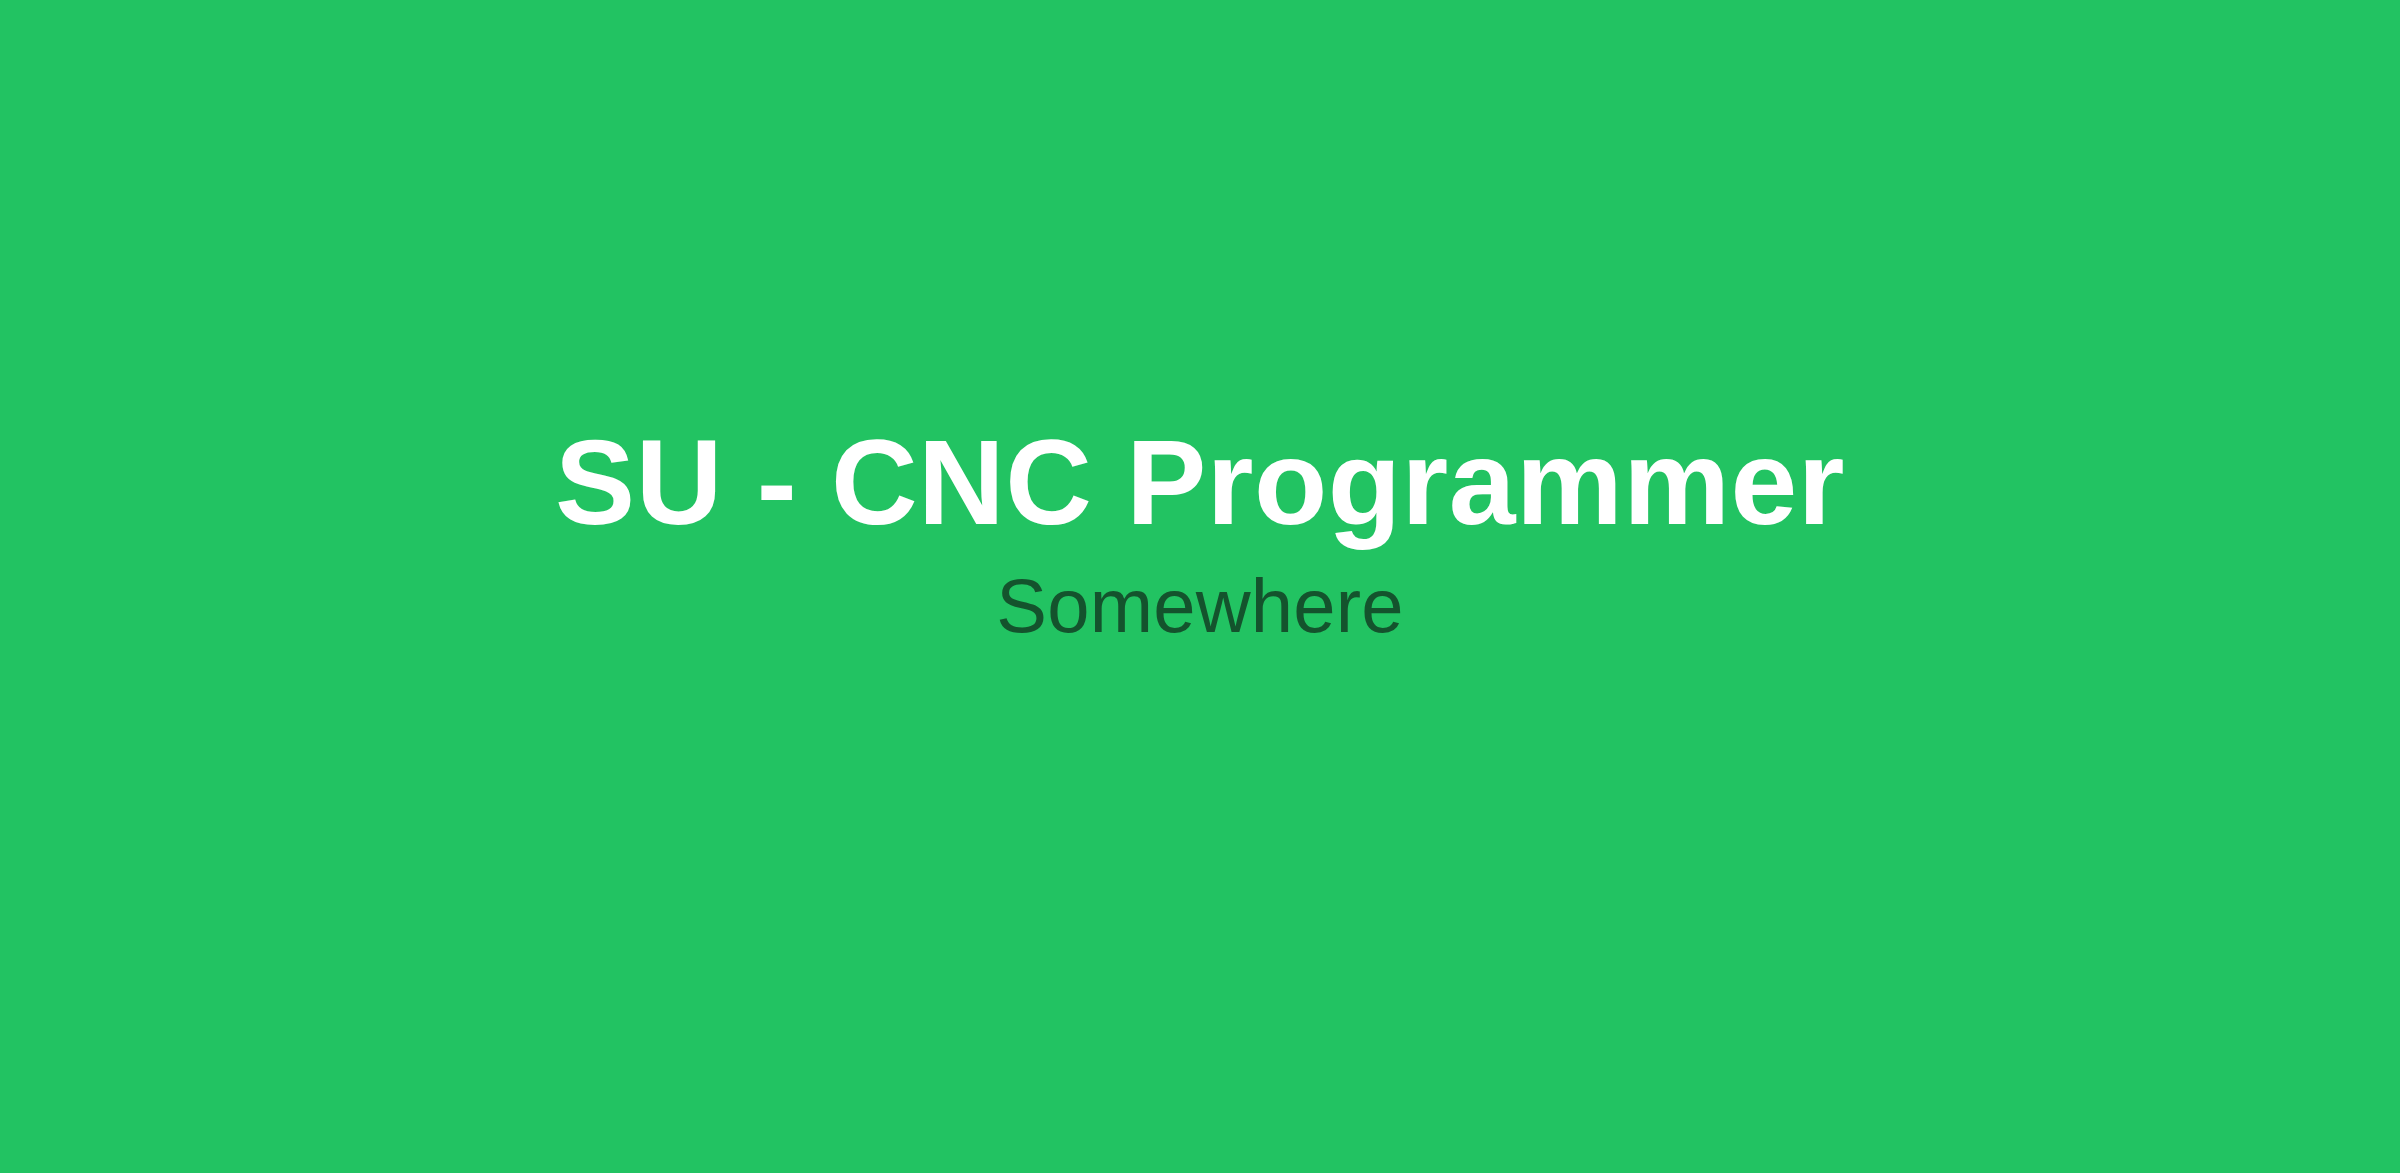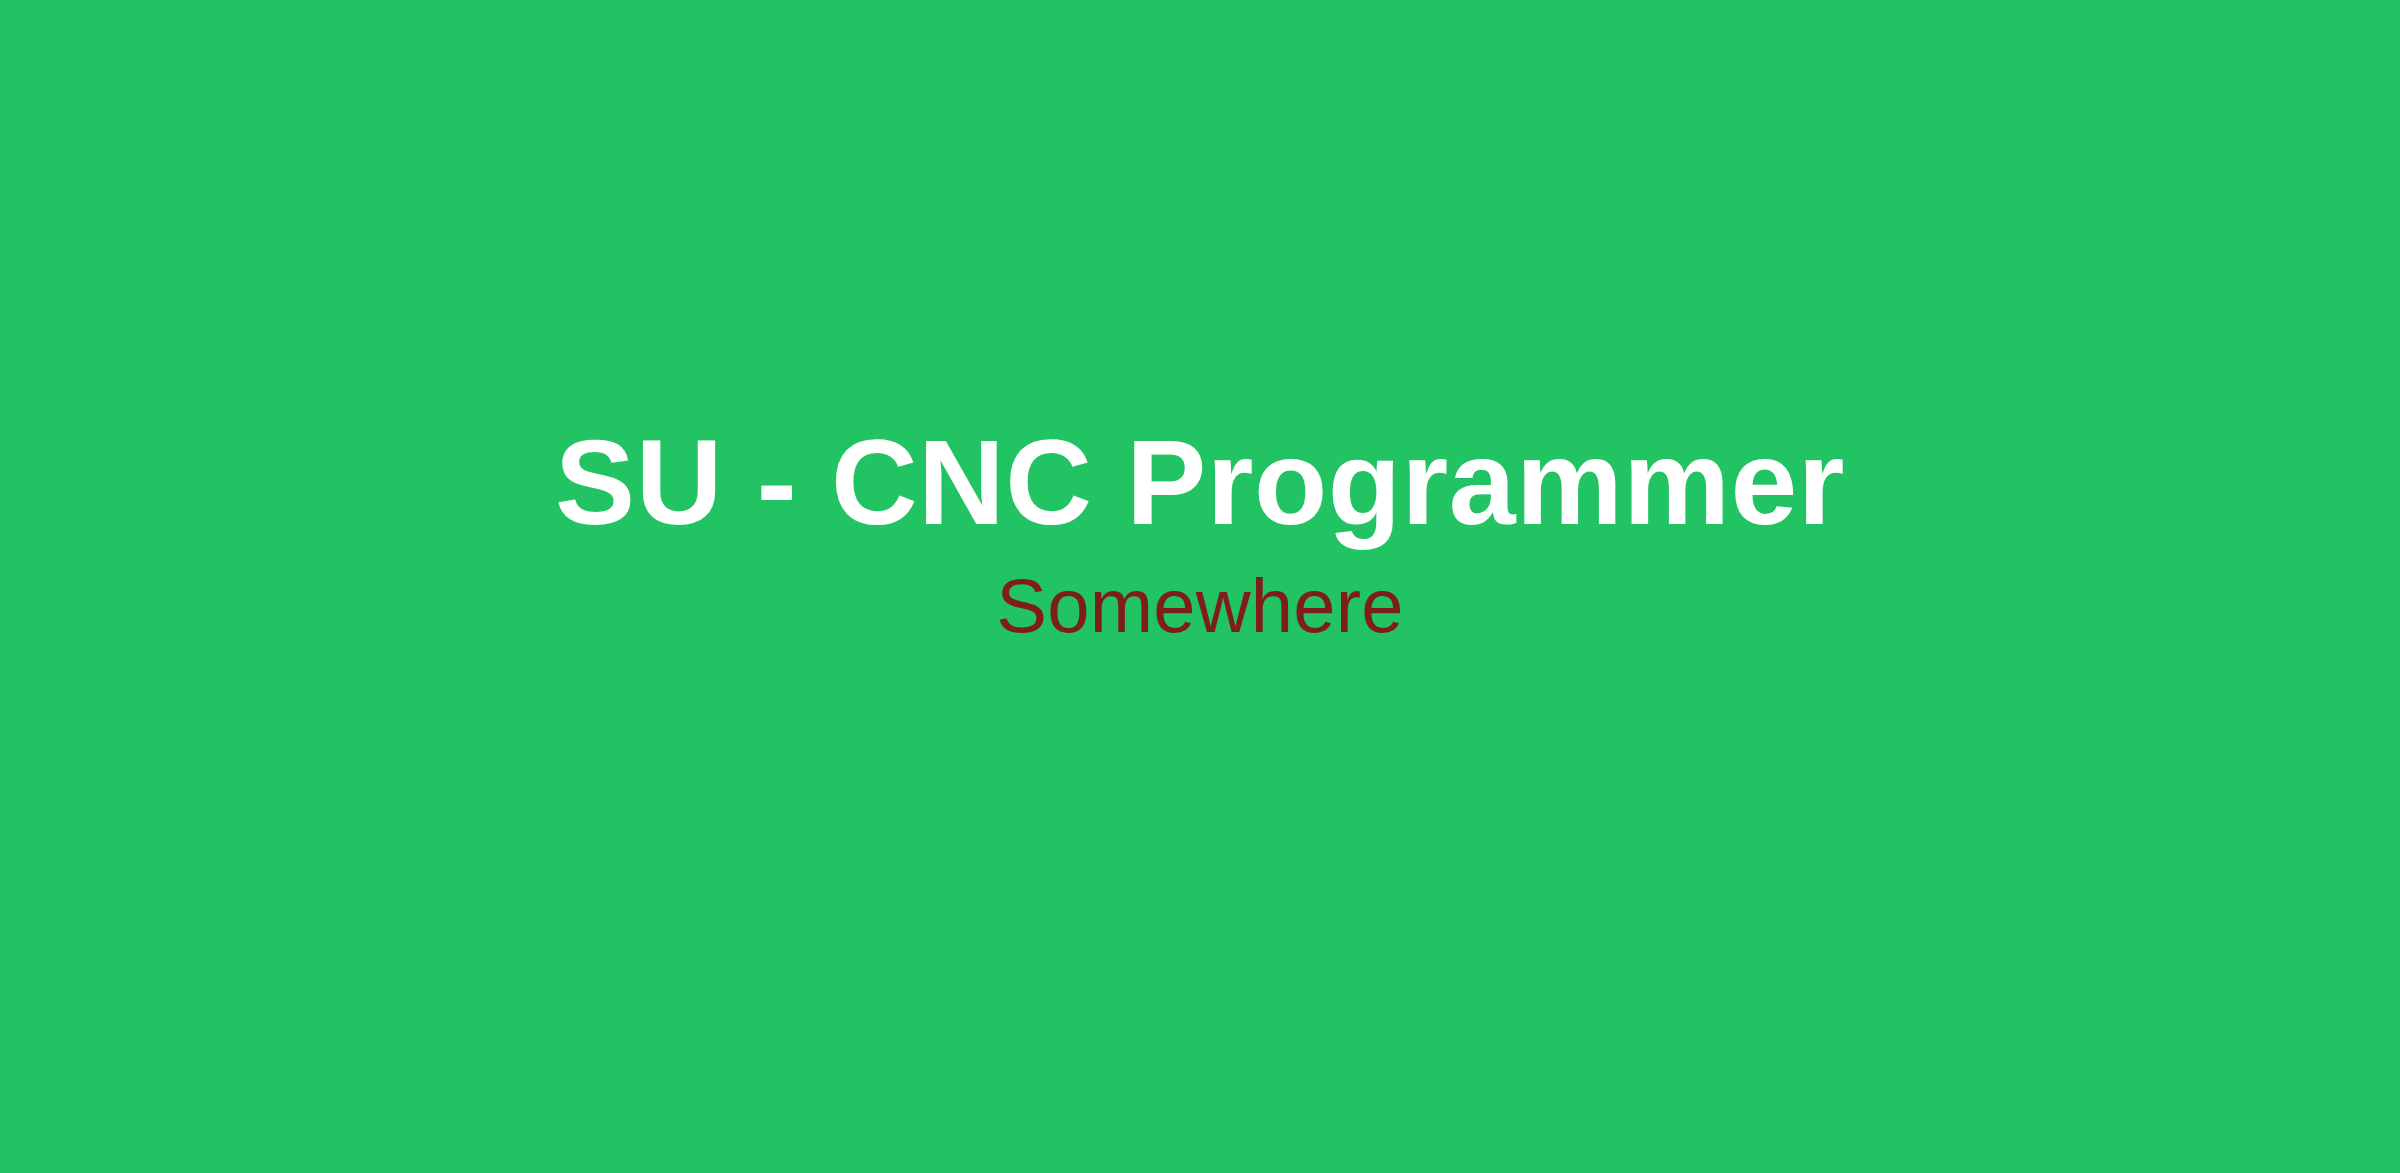--- a/index.html
+++ b/index.html
@@ -50,21 +50,21 @@
     font-weight: 700;
     line-height: 1.0;
     letter-spacing: 0.5px;
     white-space: nowrap;
   }
 
   .banner-subtitle {
     margin: 12px;
     padding: 0;
     margin-top: 26px;
-    color: #7f1d1d;
+    color: #14532d;
     font-family: "Liberation Sans", sans-serif;
     font-size: 76px;
     font-weight: 400;
     line-height: 1.0;
     letter-spacing: 0.2px;
     white-space: nowrap;
   }
 </style>
 </head>
 <body>

